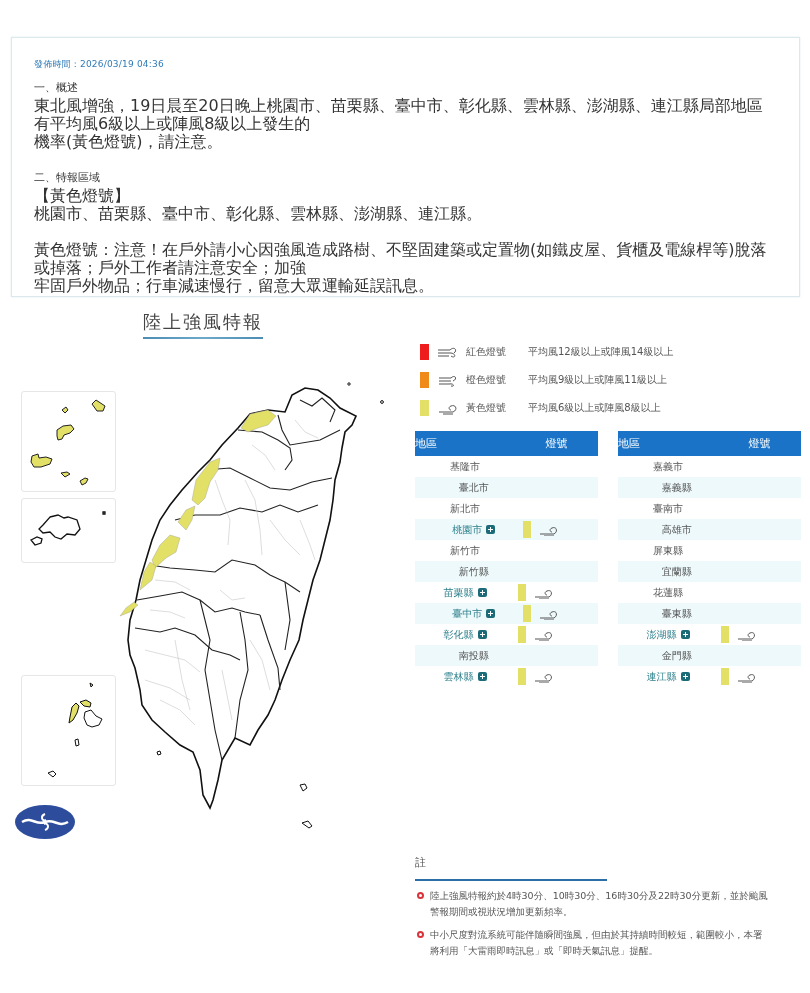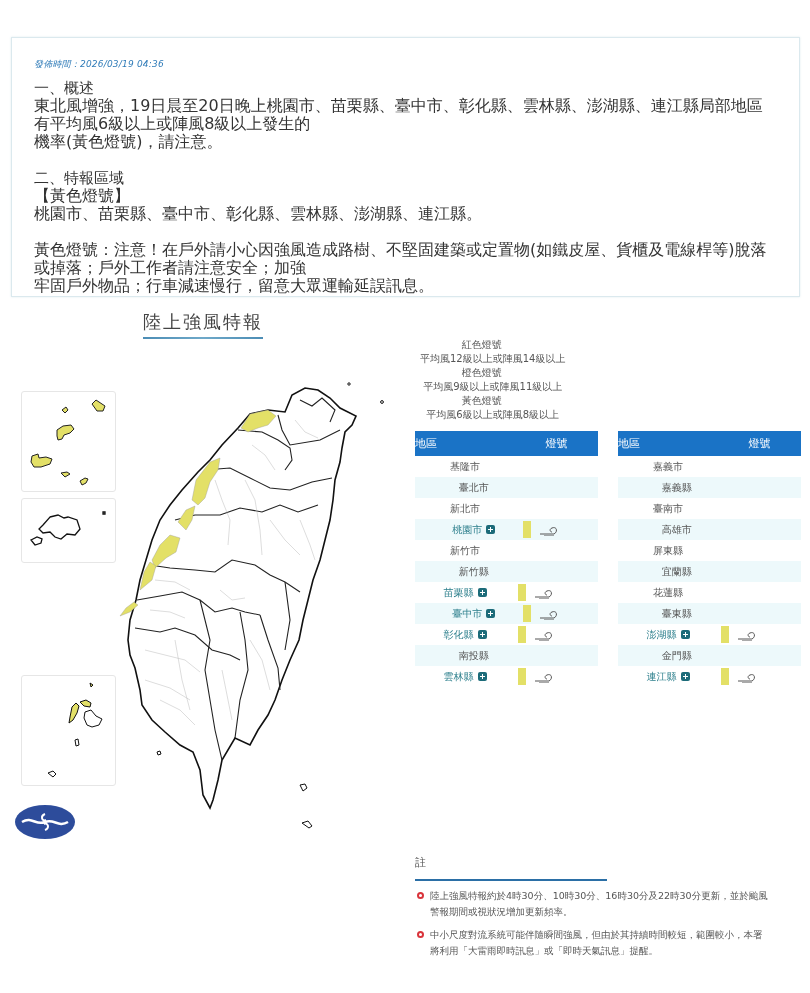--- a/index.html
+++ b/index.html
@@ -4,34 +4,34 @@
 <style>
   * { box-sizing: border-box; margin: 0; padding: 0; }
   html, body { width: 810px; height: 993px; background: #ffffff; overflow: hidden; }
   body { font-family: "DejaVu Sans", "Liberation Sans", sans-serif; color: #333; position: relative; }
 
   .info-panel {
     position: absolute; left: 11px; top: 37px; width: 789px; height: 260px;
     border: 1px solid #dbe9ee; background: #fff; padding: 20px 22px 0 22px;
     box-shadow: 0 0 2px rgba(180,210,220,0.4);
   }
-  .issue-time { font-size: 9px; color: #2f7bb8; margin-bottom: 8px; letter-spacing: 0.2px; font-style: italic; }
-  .section-title { font-size: 15px; color: #333; line-height: 18px; }
+  .issue-time { font-size: 9px; color: #2f7bb8; margin-bottom: 8px; letter-spacing: 0.2px; }
+  .section-title { font-size: 11px; color: #333; line-height: 18px; }
   .section-body { font-size: 16px; color: #333; line-height: 18px; }
   .gap { height: 18px; }
 
   .map-title-wrap { position: absolute; left: 143px; top: 310px; width: 120px; text-align: center; }
   .map-title { font-size: 18px; color: #444; letter-spacing: 2px; padding-bottom: 3px; }
   .map-title-line { height: 2px; background: linear-gradient(90deg, #4c8db5, #6fa9c9, #4c8db5); }
 
   .inset { position: absolute; border: 1px solid #e6e6e6; border-radius: 3px; background: #fff; }
   .map-svg { position: absolute; left: 0; top: 0; }
 
   .legend { position: absolute; left: 420px; top: 338px; }
-  .legend-row { display: flex; align-items: center; height: 28px; flex-direction: column; }
+  .legend-row { display: flex; align-items: center; height: 28px; }
   .legend-swatch { width: 9px; height: 16px; margin-right: 8px; }
   .legend-icon { width: 22px; height: 14px; margin-right: 7px; }
   .legend-name { font-size: 10px; color: #555; width: 62px; }
   .legend-desc { font-size: 10px; color: #555; }
 
   .table { position: absolute; width: 183px; }
   .table-head { height: 25px; background: #1a73c6; display: flex; align-items: center; color: #fff; font-size: 11px; }
   .table-head .h-region { width: 100px; }
   .table-head .h-signal { width: 83px; text-align: center; }
   .t-row { height: 21px; display: flex; align-items: center; }

